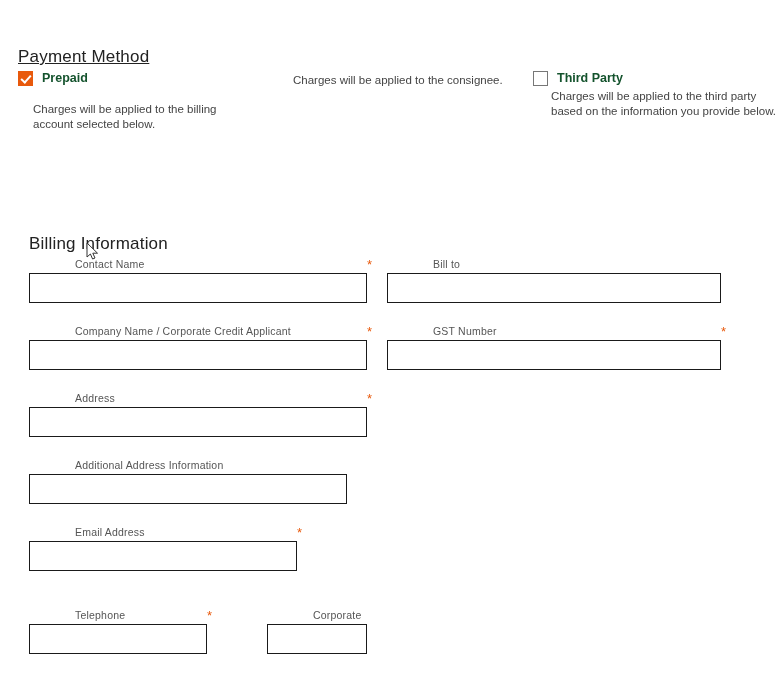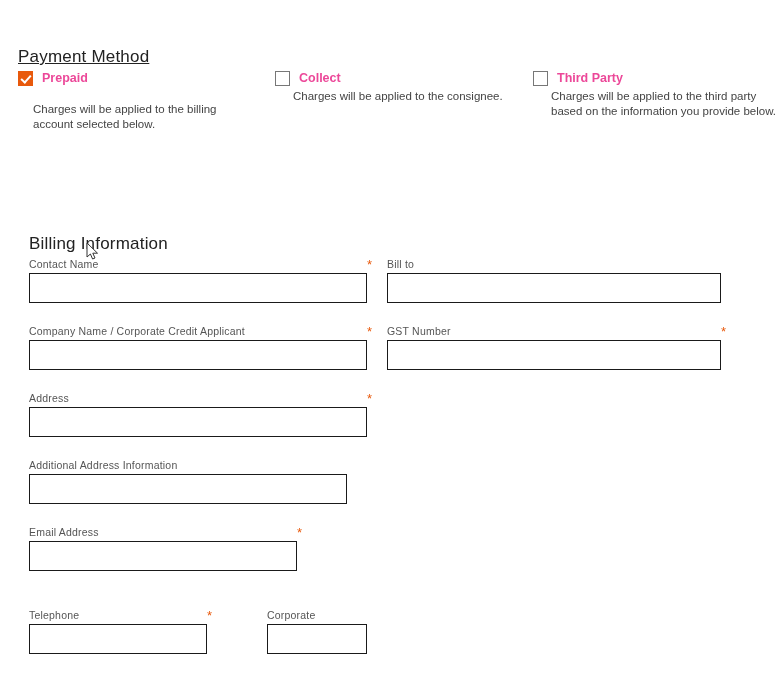--- a/index.html
+++ b/index.html
@@ -73,21 +73,21 @@
     top: 1px;
     width: 4px;
     height: 8px;
     border: solid #ffffff;
     border-width: 0 2px 2px 0;
     transform: rotate(42deg);
   }
   .opt-label {
     font-size: 12.5px;
     font-weight: bold;
-    color: #ec4899;
+    color: #14532d;
     margin-left: 9px;
     line-height: 16px;
   }
   .opt-desc {
     font-size: 11.5px;
     color: #444444;
     line-height: 15px;
     margin-top: 3px;
   }
 
@@ -107,20 +107,21 @@
 
   .field {
     position: absolute;
   }
   .field-label {
     font-size: 10.5px;
     color: #555555;
     letter-spacing: 0.2px;
     margin-bottom: 3px;
     display: block;
+    margin-left: 46px;
   }
   .req {
     color: #e8590c;
     font-size: 13px;
     position: absolute;
     line-height: 10px;
   }
   .field-input {
     box-sizing: border-box;
     border: 1px solid #1a1a1a;
@@ -170,24 +171,20 @@
 
     <div class="pay-option" id="opt-prepaid">
       <div class="row">
         <span class="checkbox checked"></span>
         <span class="opt-label">Prepaid</span>
       </div>
       <div class="opt-desc">Charges will be applied to the billing account selected below.</div>
     </div>
 
     <div class="pay-option" id="opt-collect">
-      <div class="row">
-        <span class="checkbox"></span>
-        <span class="opt-label">Collect</span>
-      </div>
       <div class="opt-desc">Charges will be applied to the consignee.</div>
     </div>
 
     <div class="pay-option" id="opt-thirdparty">
       <div class="row">
         <span class="checkbox"></span>
         <span class="opt-label">Third Party</span>
       </div>
       <div class="opt-desc">Charges will be applied to the third party based on the information you provide below.</div>
     </div>

